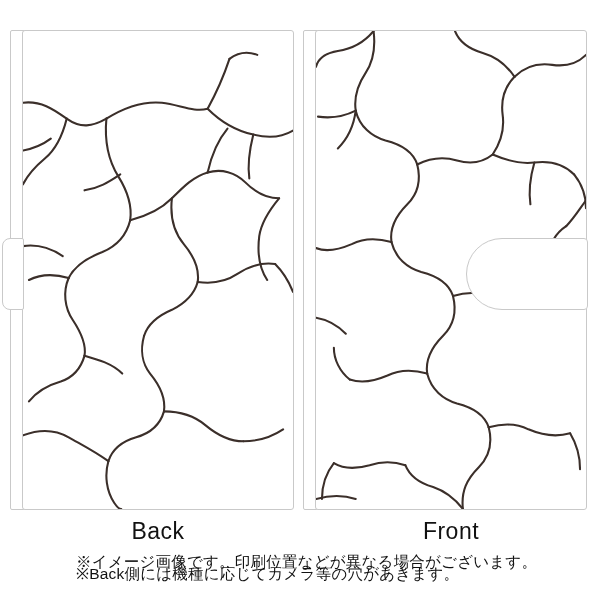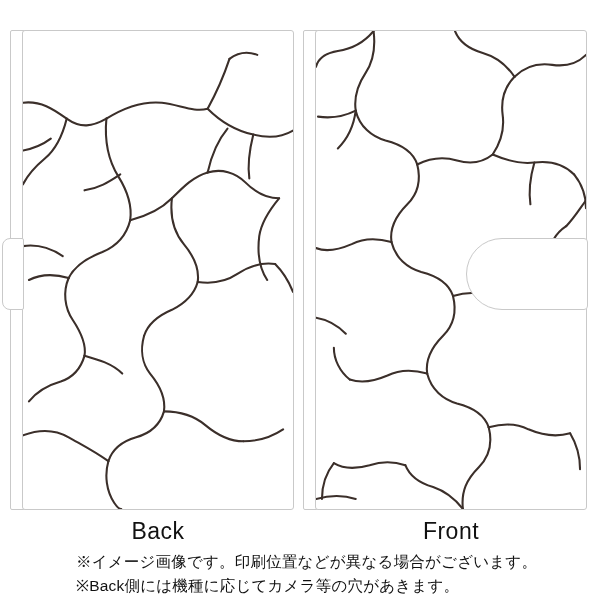--- a/index.html
+++ b/index.html
@@ -127,21 +127,21 @@
   .note {
     position: absolute;
     left: 32px;
     font-size: 15.5px;
     color: #111111;
     white-space: nowrap;
     letter-spacing: 0.2px;
     margin-left: 44px;
   }
   #note-1 { top: 552px; }
-  #note-2 { top: 574px; text-align: right; }
+  #note-2 { top: 562px; text-align: right; }
 </style>
 </head>
 <body>
 
 <div class="stage">
 
   <div class="panels">
 
     <div class="spine" id="spine-left"></div>
 

